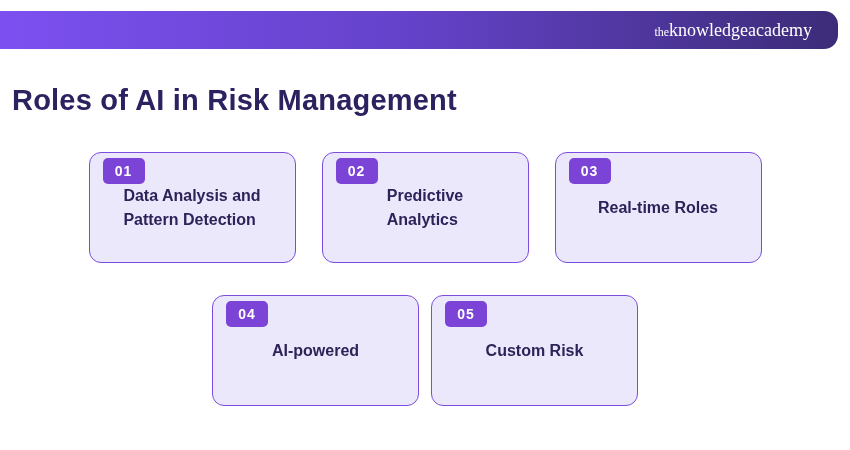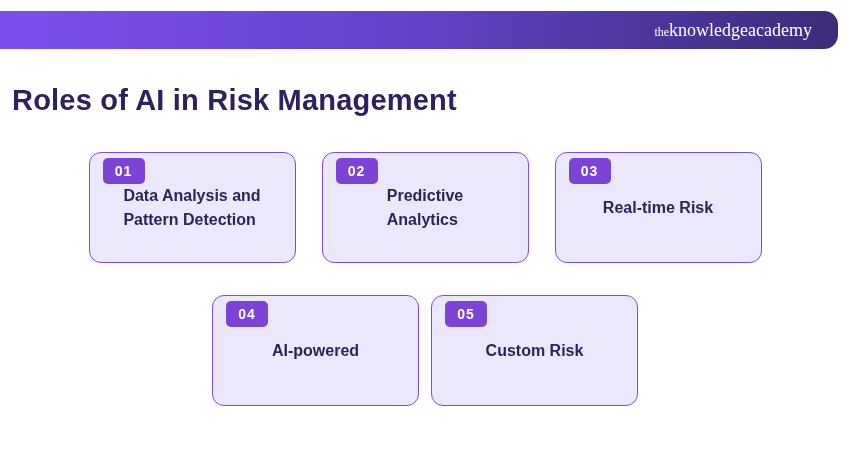--- a/index.html
+++ b/index.html
@@ -127,21 +127,21 @@
       <span class="badge">02</span>
       <div class="card-label">
         <span>Predictive</span>
         <span>Analytics</span>
       </div>
     </div>
 
     <div class="card">
       <span class="badge">03</span>
       <div class="card-label">
-        <span>Real-time Risk</span>
+        <span>Real-time Roles</span>
       </div>
     </div>
 
   </div>
 
   <div class="row row2">
 
     <div class="card">
       <span class="badge">04</span>
       <div class="card-label">

